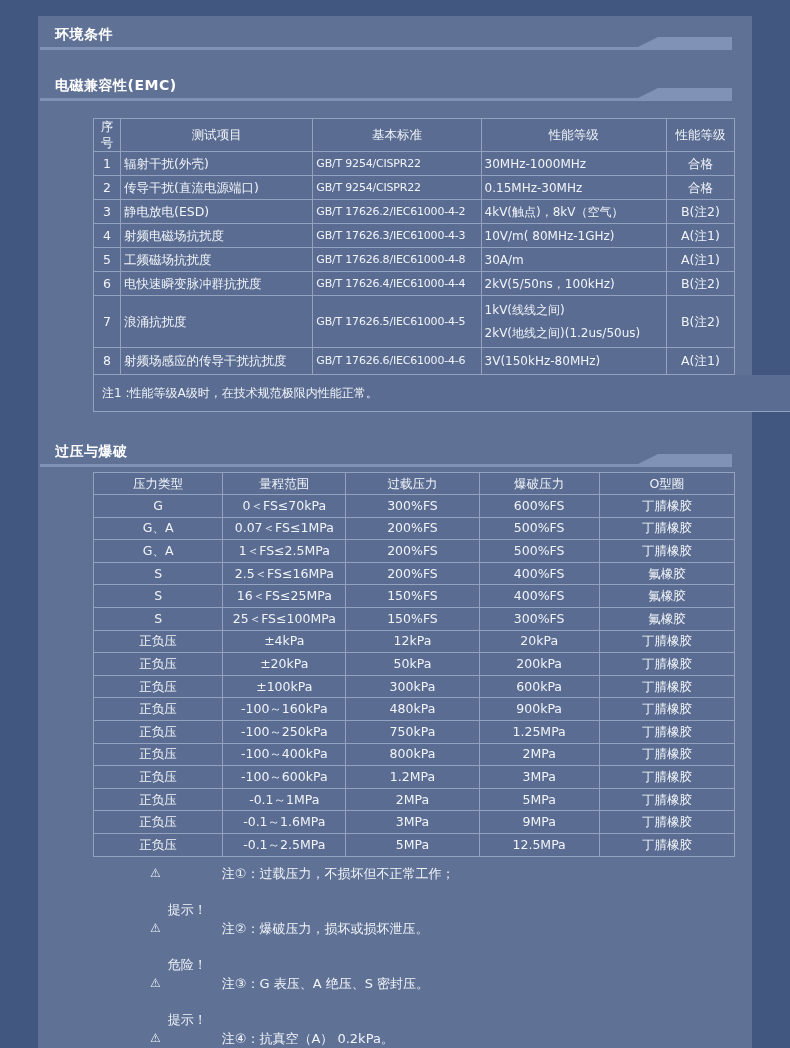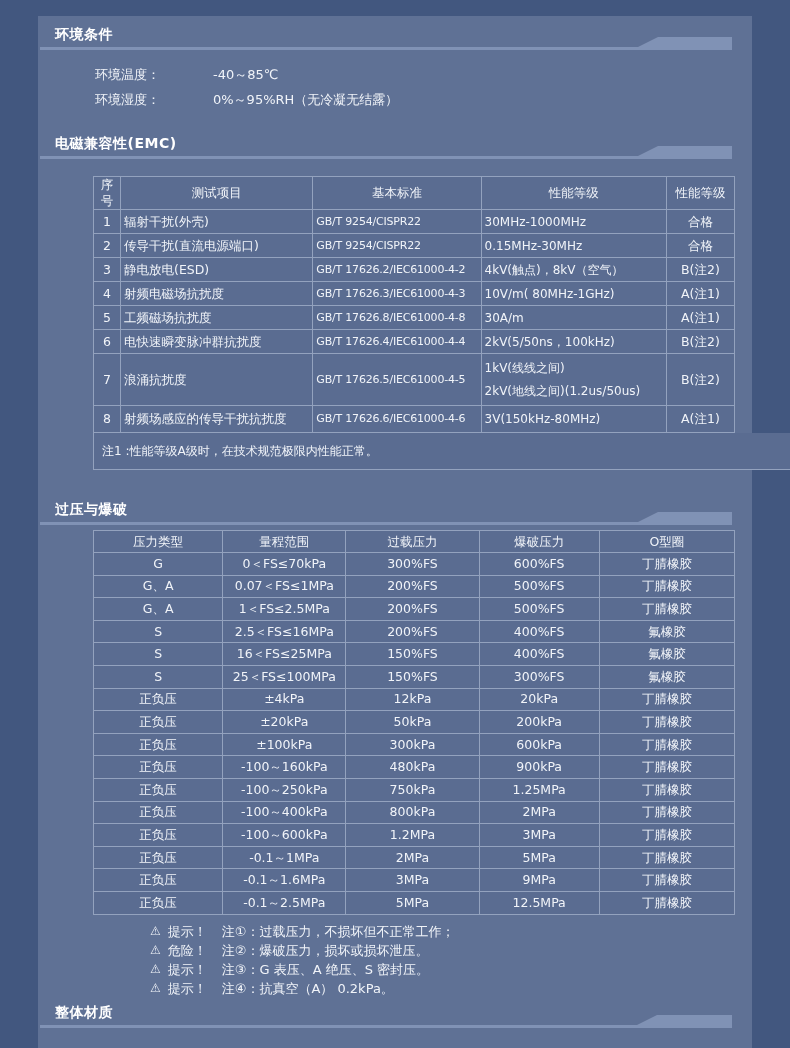--- a/index.html
+++ b/index.html
@@ -57,50 +57,40 @@
     border:1px solid var(--c-border);border-top:none;background:var(--c-cell);
     padding:10px 6px 9px 8px;font-size:12px;line-height:17px;
   }
   .emc-notes .note-line + .note-line{margin-top:6px;}
   .pt th{height:21px;text-align:center;}
   .pt td{height:21.6px;text-align:center;}
   
   .warnings{margin:7px 0 0 112px;font-size:13px;}
   .warn-row{display:flex;line-height:19px;}
   .warn-icon{margin-right:7px;font-size:12px;}
-  .warn-level{margin-right:15px;}
+  .warn-level{margin-right:15px;margin-top:36px;}
   
   .mt-sec2{margin-top:27px;}
   .mt-emc-table{margin-top:17px;}
   .mt-sec3{margin-top:31px;}
   .mt-pt-table{margin-top:5px;}
   .mt-sec4{margin-top:6px;}
   .pt-top{padding-top:10px;}
 </style>
 </head>
 <body>
 
 <div class="page">
   <div class="content">
 
     <div class="pt-top">
       <div class="sec-title">环境条件</div>
       <div class="sec-rule">
         <div class="line"></div>
         <div class="wedge"></div>
-      </div>
-      <div class="env">
-        <div class="env-row">
-          <span class="env-label">环境温度：</span>
-          <span class="env-value">-40～85℃</span>
-        </div>
-        <div class="env-row">
-          <span class="env-label">环境湿度：</span>
-          <span class="env-value">0%～95%RH（无冷凝无结露）</span>
-        </div>
       </div>
     </div>
 
     <div class="mt-sec2">
       <div class="sec-title">电磁兼容性(EMC)</div>
       <div class="sec-rule">
         <div class="line"></div>
         <div class="wedge"></div>
       </div>
       <div class="tbl-wrap mt-emc-table">

